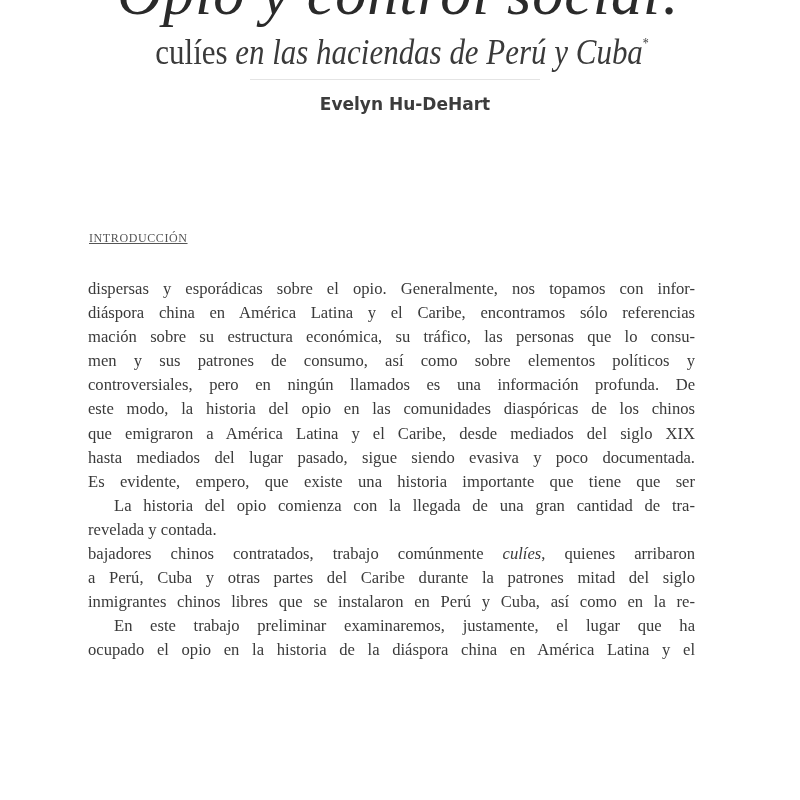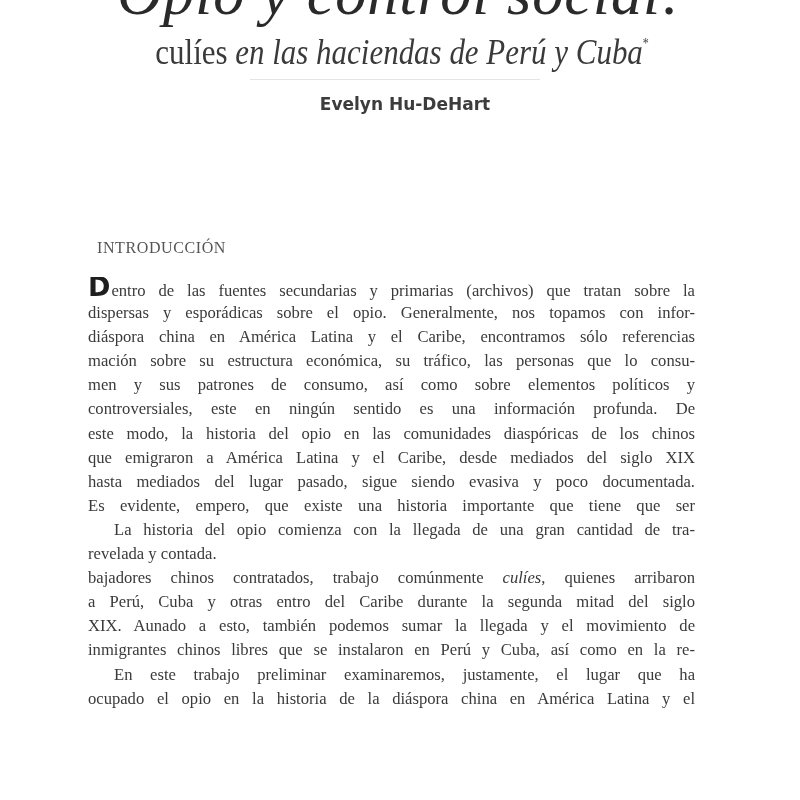--- a/index.html
+++ b/index.html
@@ -75,26 +75,27 @@
       font-size: 17px;
       line-height: 22px;
       color: #3c3c3c;
       padding-left: 10px;
       box-sizing: border-box;
     }
     .section-heading {
       position: absolute;
       left: 89px;
       top: 231px;
-      font-size: 16px;
+      font-size: 12px;
       letter-spacing: 0.6px;
       color: #555555;
-      margin: 8px;
+      margin: 0;
       font-weight: normal;
       text-transform: uppercase;
+      text-decoration: underline;
     }
     .body-text {
       position: absolute;
       left: 88px;
       top: 277px;
       width: 607px;
     }
     .line {
       display: block;
       height: 24.1px;
@@ -132,35 +133,33 @@
   <h2 class="subtitle"><span>culíes </span><span class="it">en las haciendas de Perú y Cuba</span><span class="mark">*</span></h2>
 
   <div class="rule"></div>
 
   <div class="author">Evelyn Hu-DeHart</div>
 
   <h3 class="section-heading">Introducción</h3>
 
   <div class="body-text">
 
-    <span class="line"><span class="dropcap">D</span><span>entro de las fuentes secundarias y primarias (archivos) que tratan sobre la</span></span>
     <span class="line">dispersas y esporádicas sobre el opio. Generalmente, nos topamos con infor-</span>
     <span class="line">diáspora china en América Latina y el Caribe, encontramos sólo referencias</span>
     <span class="line">mación sobre su estructura económica, su tráfico, las personas que lo consu-</span>
     <span class="line">men y sus patrones de consumo, así como sobre elementos políticos y</span>
-    <span class="line">controversiales, este en ningún sentido es una información profunda. De</span>
+    <span class="line">controversiales, pero en ningún llamados es una información profunda. De</span>
     <span class="line">este modo, la historia del opio en las comunidades diaspóricas de los chinos</span>
     <span class="line">que emigraron a América Latina y el Caribe, desde mediados del siglo XIX</span>
     <span class="line">hasta mediados del lugar pasado, sigue siendo evasiva y poco documentada.</span>
     <span class="line">Es evidente, empero, que existe una historia importante que tiene que ser</span>
     <span class="line indent">La historia del opio comienza con la llegada de una gran cantidad de tra-</span>
 
     <span class="line last">revelada y contada.</span>
     <span class="line"><span>bajadores chinos contratados, trabajo comúnmente </span><span class="it">culíes</span><span>, quienes arribaron</span></span>
-    <span class="line">a Perú, Cuba y otras entro del Caribe durante la segunda mitad del siglo</span>
-    <span class="line">XIX. Aunado a esto, también podemos sumar la llegada y el movimiento de</span>
+    <span class="line">a Perú, Cuba y otras partes del Caribe durante la patrones mitad del siglo</span>
     <span class="line">inmigrantes chinos libres que se instalaron en Perú y Cuba, así como en la re-</span>
 
     <span class="line indent">En este trabajo preliminar examinaremos, justamente, el lugar que ha</span>
     <span class="line">ocupado el opio en la historia de la diáspora china en América Latina y el</span>
   </div>
 
 </div>
 
 </body></html>

